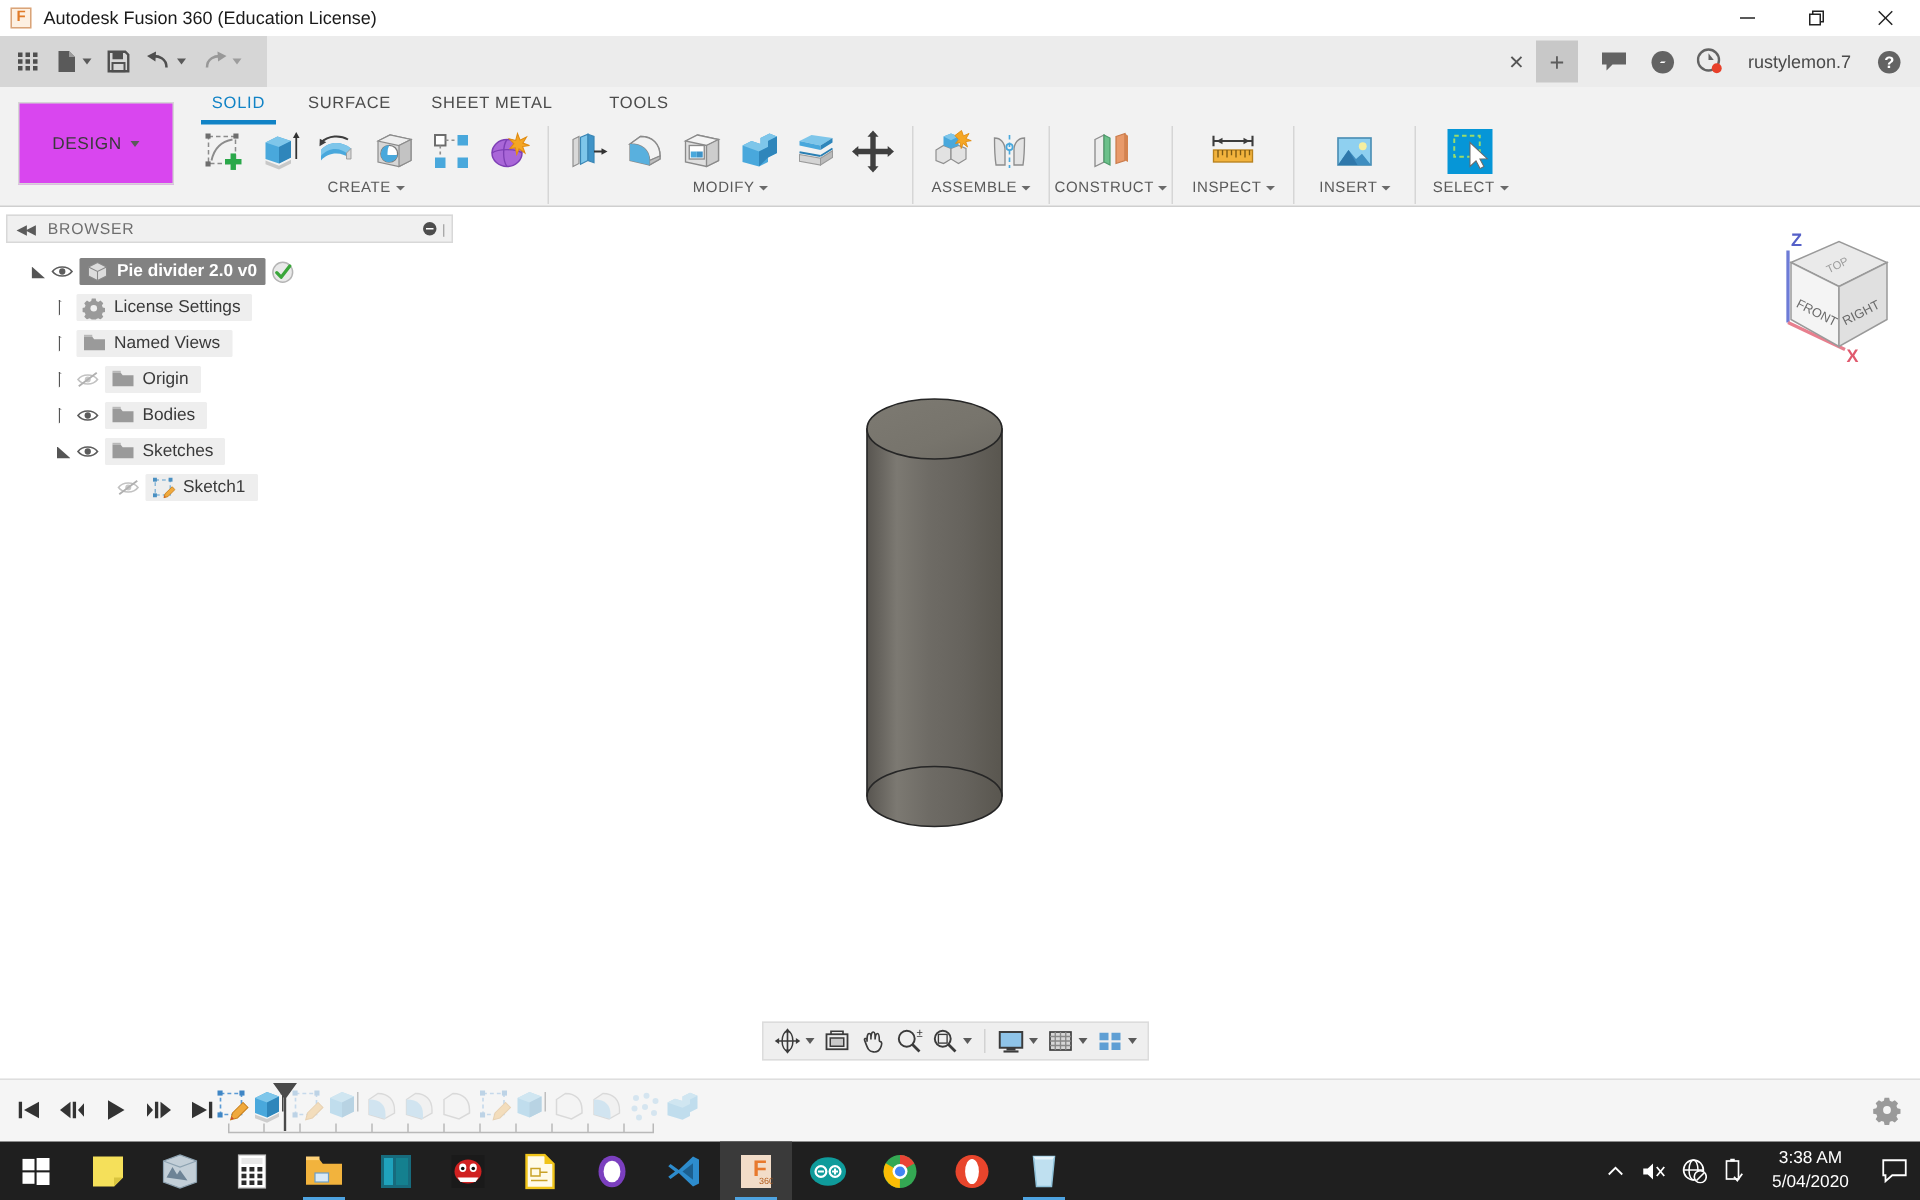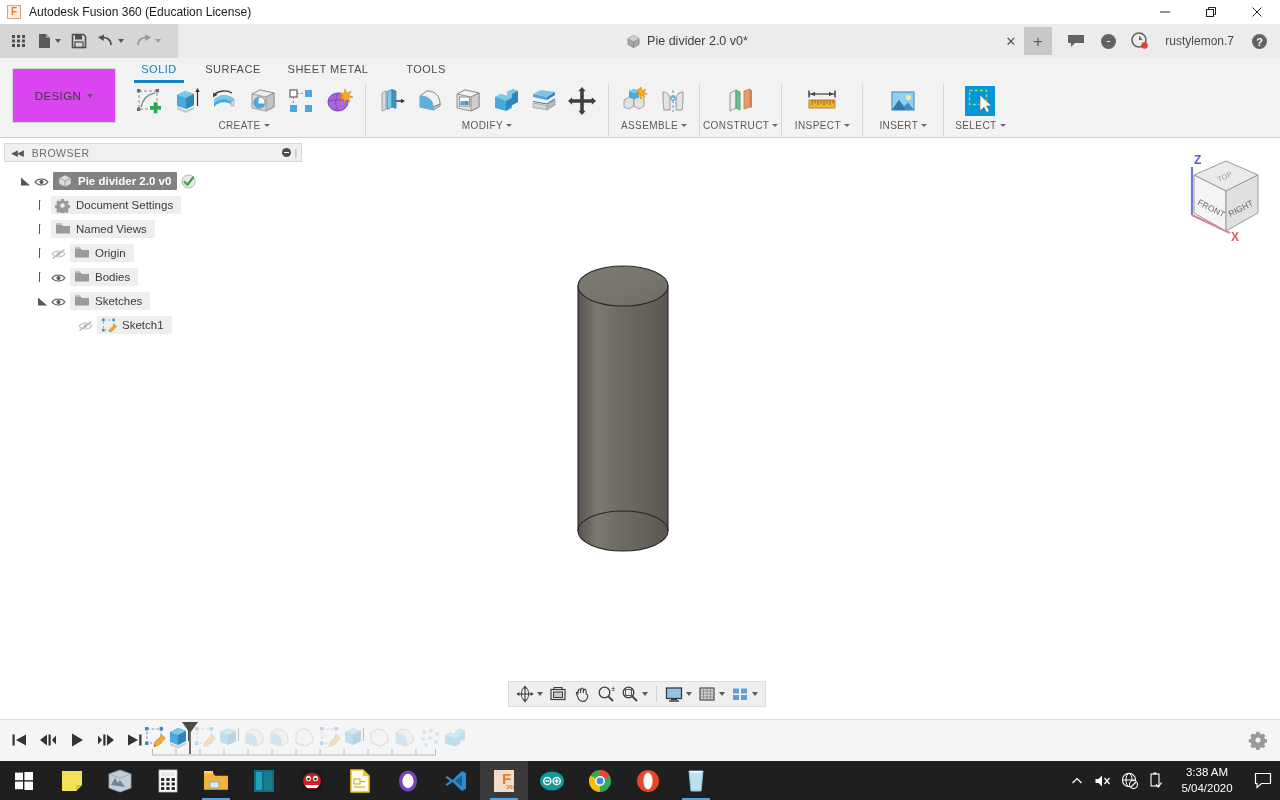--- a/index.html
+++ b/index.html
@@ -285,31 +285,20 @@
       </div>
       <div class="qat-item" style="opacity:.45;">
         <svg width="18" height="16" viewBox="0 0 18 16">
           <path d="M4 12 C4 6 9 4 14 4.5" fill="none" stroke="#4f4f4f" stroke-width="1.7"></path>
           <path d="M17 4.3 L11 1.4 L11.4 8 z" fill="#4f4f4f"></path>
         </svg>
         <span class="caret-dn"></span>
       </div>
     </div>
 
-    <div class="doc-tab">
-      <span class="cube3d">
-        <svg width="15" height="15" viewBox="0 0 15 15">
-          <path d="M2 4.5 L7.5 1.5 L13 4.5 L13 10.5 L7.5 13.5 L2 10.5 z" fill="#a8a8a8" stroke="#777" stroke-width=".7"></path>
-          <path d="M2 4.5 L7.5 7.5 L13 4.5" fill="none" stroke="#777" stroke-width=".7"></path>
-          <path d="M7.5 7.5 L7.5 13.5" fill="none" stroke="#777" stroke-width=".7"></path>
-          <path d="M2 4.5 L7.5 1.5 L13 4.5 L7.5 7.5 z" fill="#d0d0d0"></path>
-        </svg>
-      </span>
-      <span class="doc-title">Pie divider 2.0 v0*</span>
-    </div>
     <div class="tab-close">✕</div>
     <div class="tab-plus">+</div>
 
     <div class="appbar-right">
       <div class="ab-icon">
         <svg width="18" height="16" viewBox="0 0 18 16">
           <path d="M1 2 h16 v8 h-9 l-4 4 v-4 h-3 z" fill="#636363"></path>
         </svg>
       </div>
       <div class="ab-icon">
@@ -654,21 +643,21 @@
 
       <div class="tnode" style="padding-left:37px;">
         <span class="tri tri-closed"></span>
         <span class="label-chip">
           <span class="ic">
             <svg width="15" height="15" viewBox="0 0 15 15">
               <path d="M6.2 1 h2.6 l.4 1.7 1.3 .55 1.5-.9 1.85 1.85-.9 1.5 .55 1.3 1.7 .4 v2.6 l-1.7 .4-.55 1.3 .9 1.5-1.85 1.85-1.5-.9-1.3 .55-.4 1.7 h-2.6 l-.4-1.7-1.3-.55-1.5 .9-1.85-1.85 .9-1.5-.55-1.3-1.7-.4 v-2.6 l1.7-.4 .55-1.3-.9-1.5 1.85-1.85 1.5 .9 1.3-.55 z" fill="#9a9a9a"></path>
               <circle cx="7.5" cy="7.5" r="2.2" fill="#f0f0f0"></circle>
             </svg>
           </span>
-          <span>Document Settings</span>
+          <span>License Settings</span>
         </span>
       </div>
 
       <div class="tnode" style="padding-left:37px;">
         <span class="tri tri-closed"></span>
         <span class="label-chip">
           <span class="ic">
             <svg width="16" height="13" viewBox="0 0 16 13">
               <path d="M1 2.5 h5.5 l1.3 1.6 h7.2 v7.4 h-14 z" fill="#9a9a9a"></path>
               <rect x="1" y="1.2" width="5.5" height="1.4" fill="#b8b8b8"></rect>

